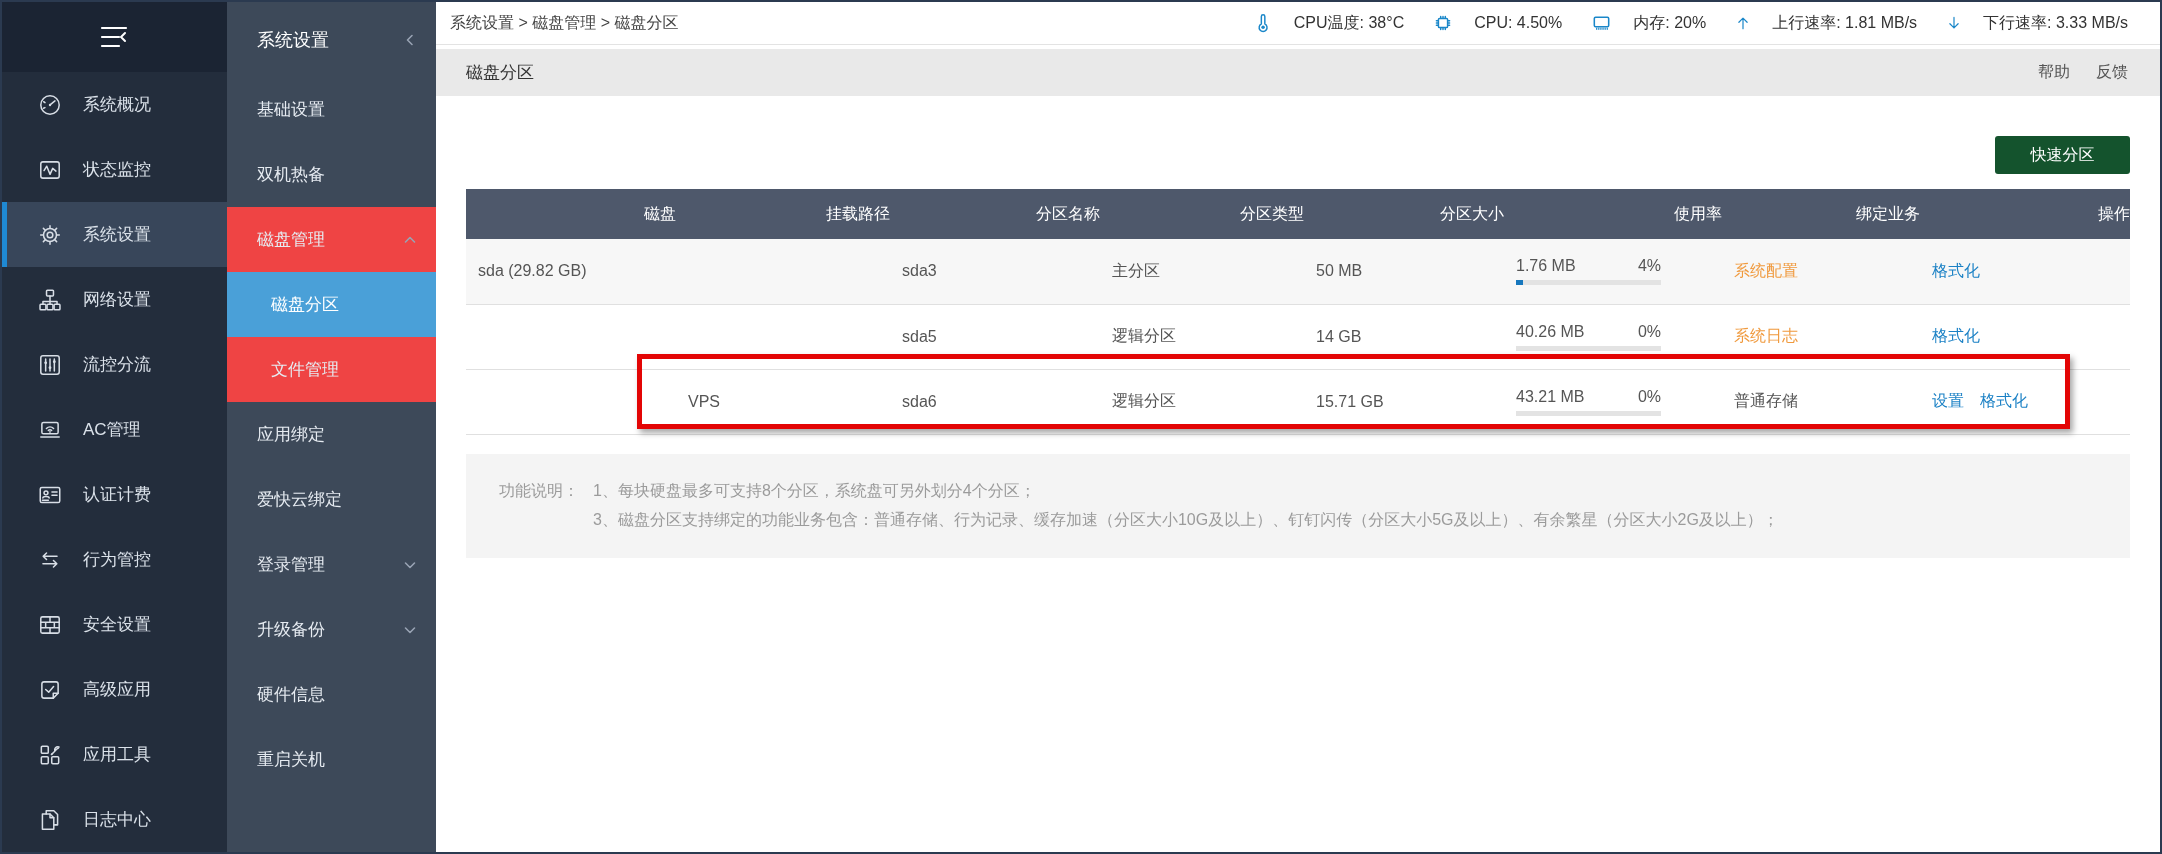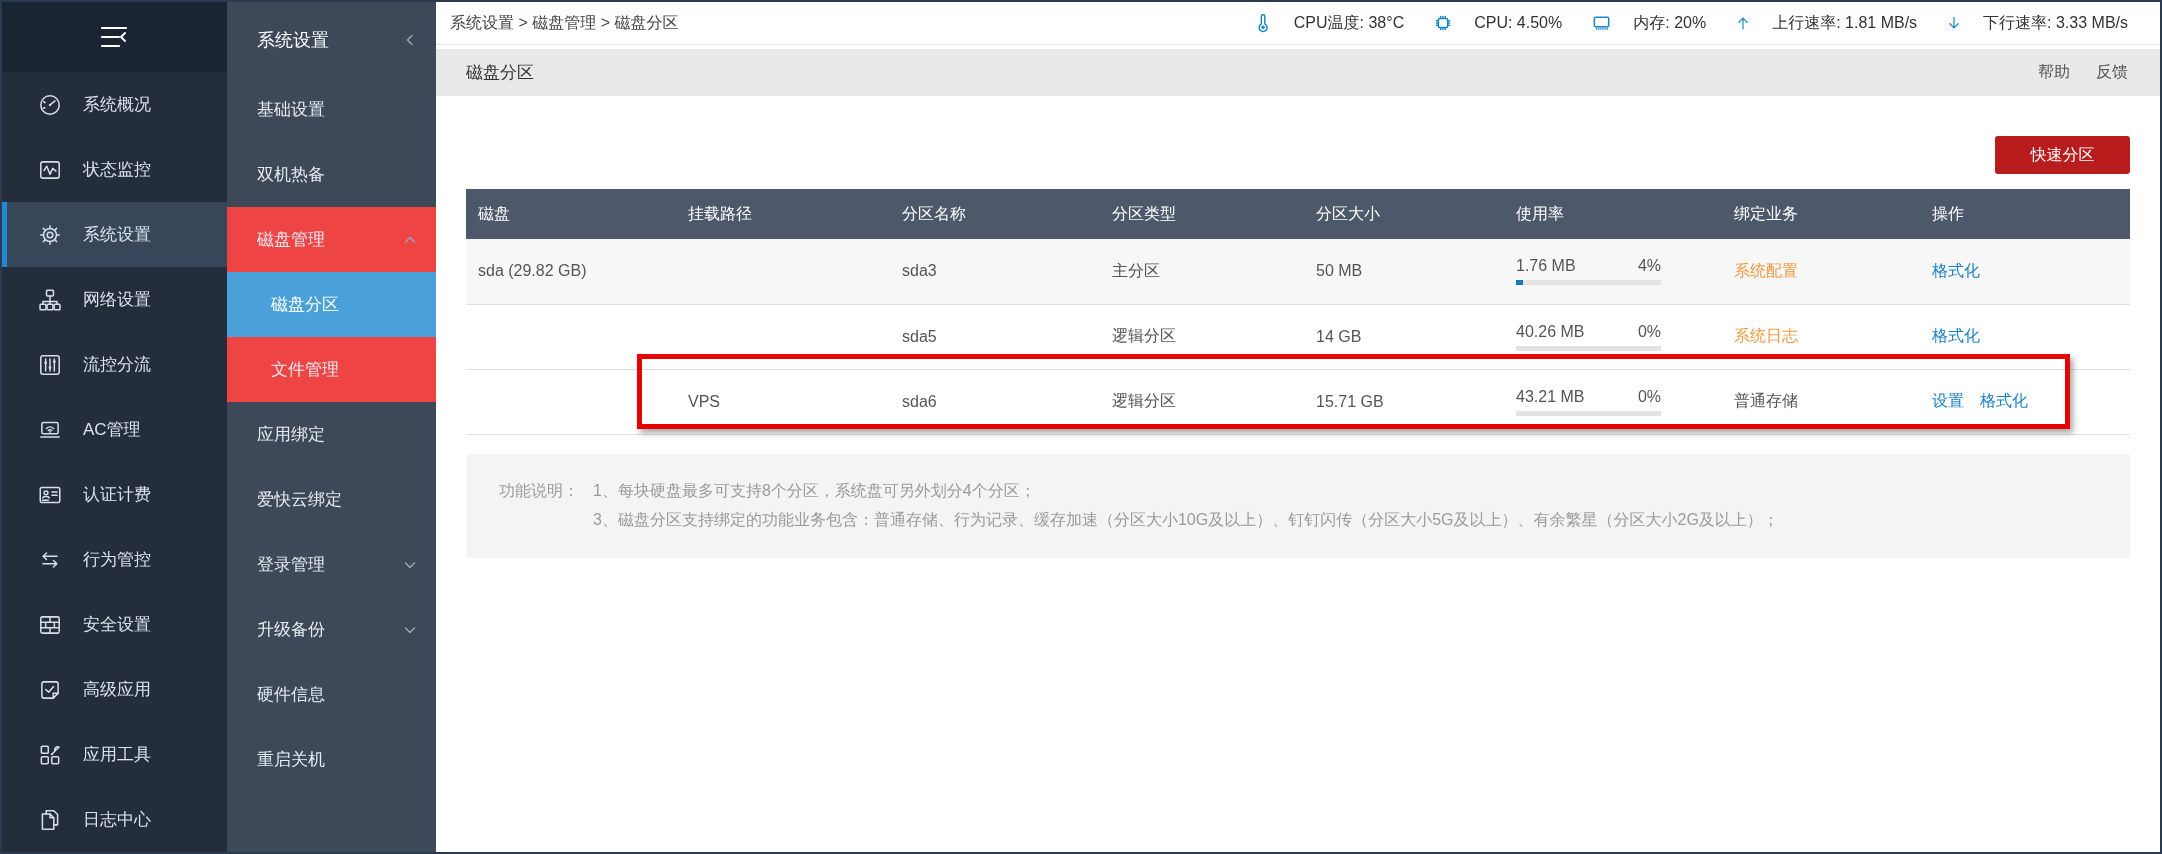--- a/index.html
+++ b/index.html
@@ -27,28 +27,28 @@
   .topbar { height:43px; border-bottom:1px solid #e3e3e3; display:flex; align-items:center; justify-content:space-between; padding:0 32px 0 14px; }
   .breadcrumb { font-size:16px; color:#444; }
   .status { display:flex; align-items:center; gap:28px; }
   .status-item { display:flex; align-items:center; gap:20px; font-size:16px; color:#333; }
   .titlebar { margin-top:4px; height:47px; background:#e9e9e9; display:flex; align-items:center; justify-content:space-between; padding:0 32px 0 30px; font-size:17px; color:#333; }
   .tlinks { display:flex; gap:26px; }
   .tlinks a { color:#555; font-size:16px; text-decoration:none; cursor:pointer; }
 
   .content { padding:0 30px; flex:1; }
   .btnrow { margin-top:40px; display:flex; justify-content:flex-end; }
-  .btn-green { width:135px; height:38px; background:#b91c1c; color:#fff; font-size:16px; border:none; border-radius:3px; cursor:pointer; font-family:inherit; }
+  .btn-green { width:135px; height:38px; background:#14532d; color:#fff; font-size:16px; border:none; border-radius:3px; cursor:pointer; font-family:inherit; }
 
   
   .twrap { position:relative; margin-top:15px; }
   table { width:100%; border-collapse:collapse; table-layout:fixed; }
   col.c1{width:210px} col.c2{width:214px} col.c3{width:210px} col.c4{width:204px}
   col.c5{width:200px} col.c6{width:218px} col.c7{width:198px} col.c8{width:auto}
-  thead th { background:#4e586b; color:#fff; font-weight:400; font-size:16px; text-align:left; height:50px; padding-left:12px; }
+  thead th { background:#4e586b; color:#fff; font-weight:400; font-size:16px; text-align:right; height:50px; padding-left:12px; }
   tbody td { height:65px; font-size:16px; color:#555; padding-left:12px; border-bottom:1px solid #e0e0e0; background:#fff; }
   tbody tr.shade td { background:#f7f7f7; }
   .usage { width:145px; }
   .usage-top { display:flex; justify-content:space-between; align-items:baseline; }
   .usage-bar { margin-top:5px; height:5px; background:#e3e3e3; position:relative; }
   .usage-fill { position:absolute; left:0; top:0; bottom:0; background:#1677bd; }
   .svc-orange { color:#f09a3e; }
   .act a { color:#1b81c5; text-decoration:none; cursor:pointer; margin-right:16px; }
   .redbox { position:absolute; left:171px; top:165px; width:1433px; height:75px; border:5px solid #e30505; box-shadow:3px 4px 6px rgba(0,0,0,.35); pointer-events:none; }
 

